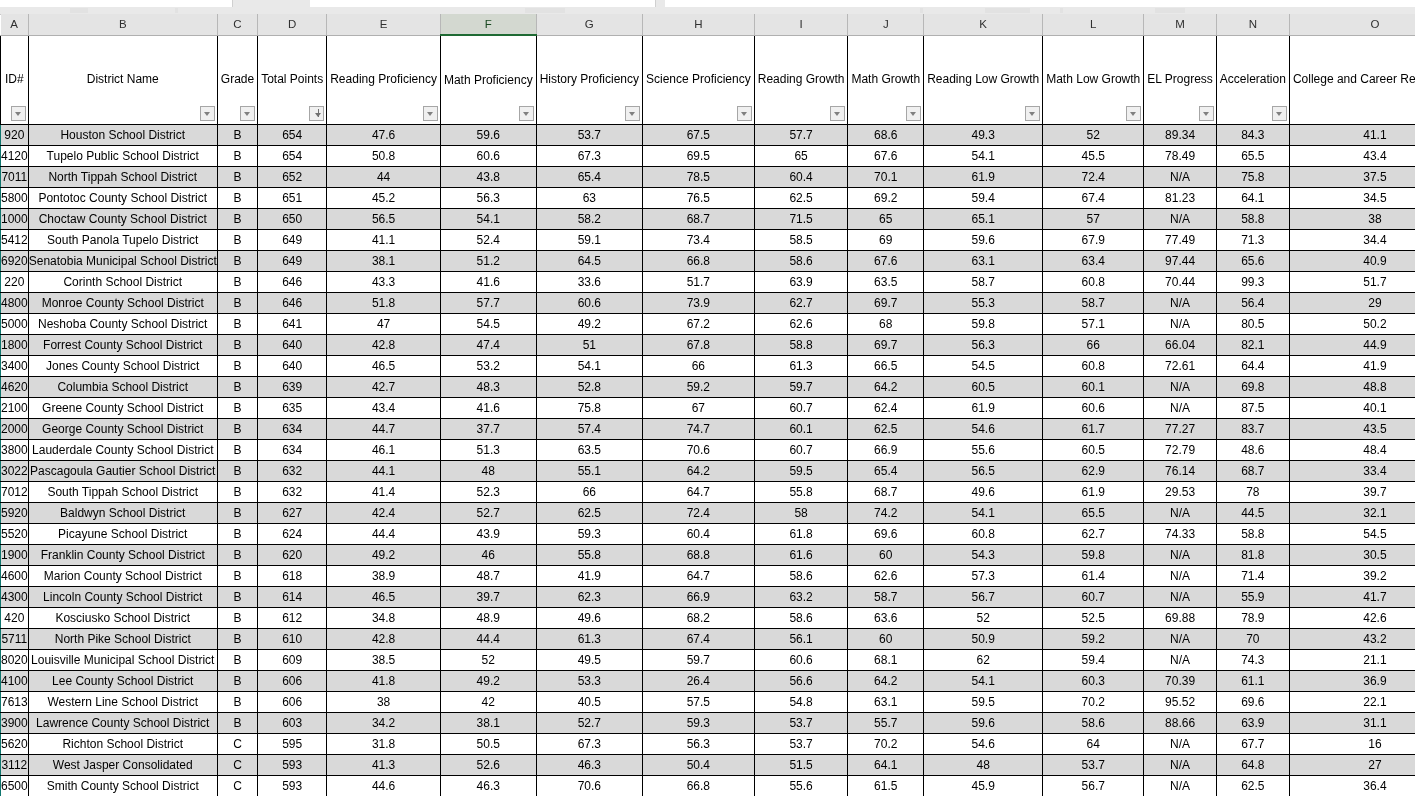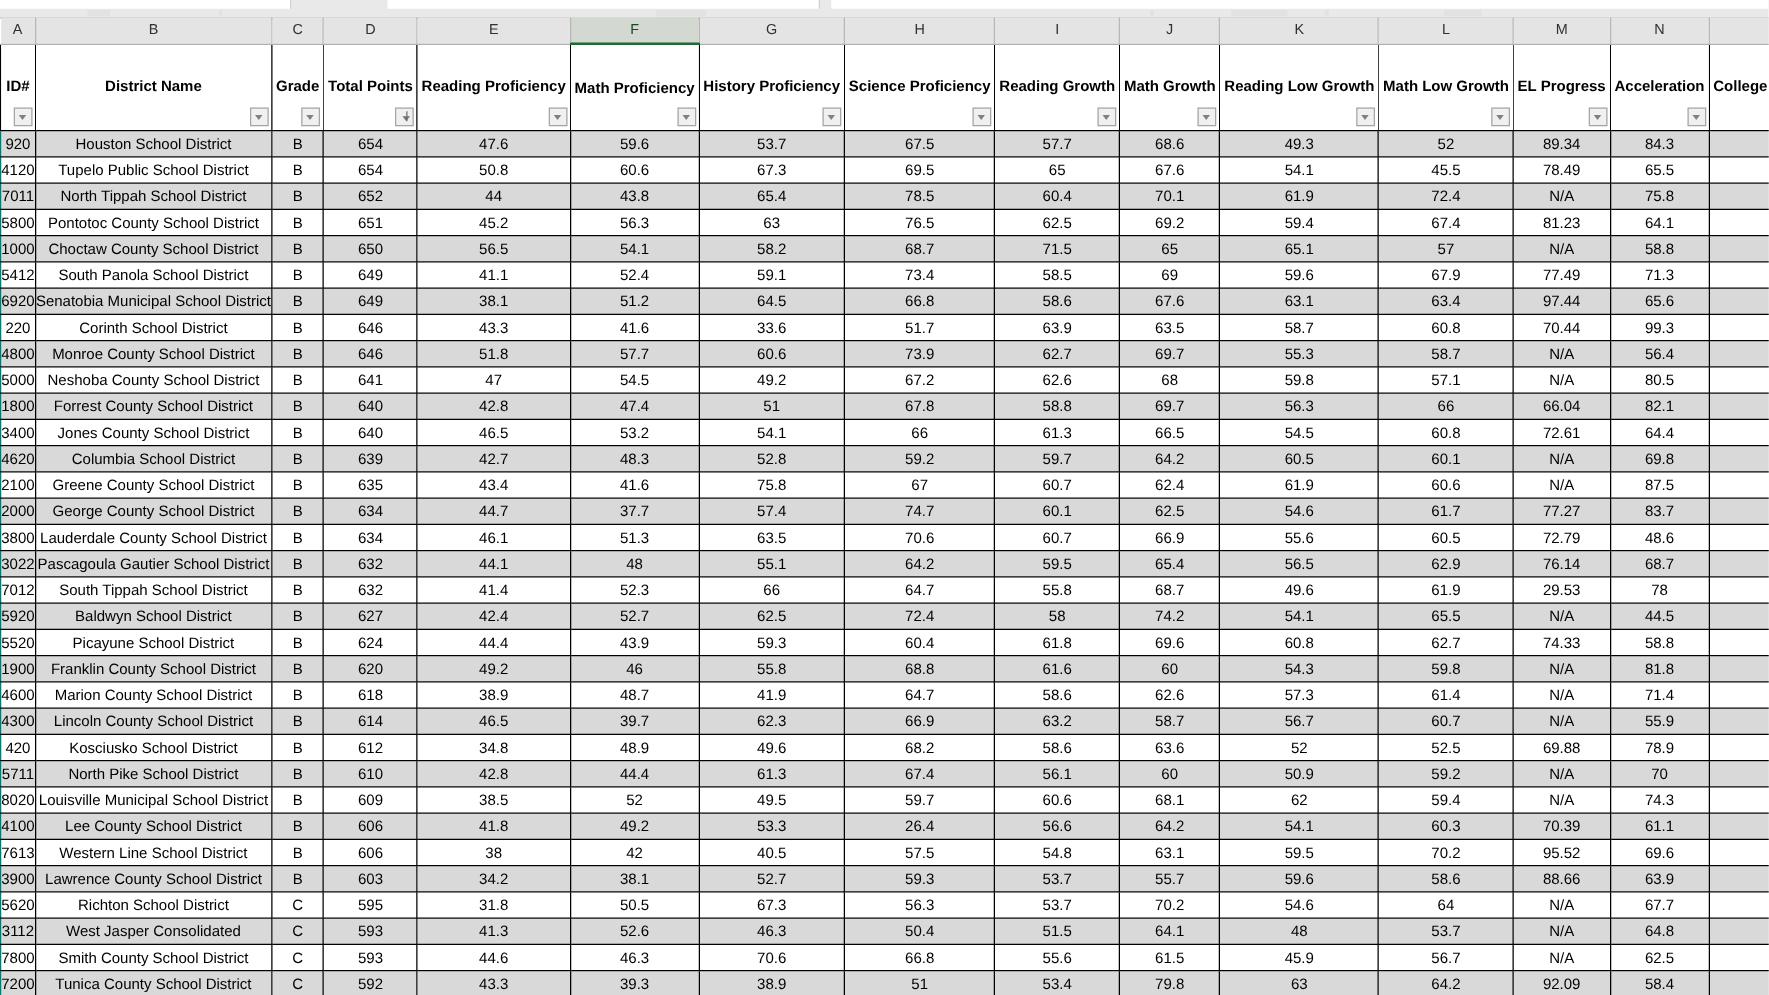--- a/index.html
+++ b/index.html
@@ -45,22 +45,22 @@
     background:#d3d8d0;color:#1a4a22;font-weight:400;
     border-bottom:2px solid #1f6a33;
   }
 
   
   tr.fieldhead td{
     height:60px;vertical-align:middle;text-align:center;
     background:#ffffff;
     border-right:1px solid #000000;
     border-bottom:1px solid #000000;
-    font-weight:bold;font-size:12px;line-height:15px;
-    position:relative;padding:4px 3px;
+    font-weight:normal;font-size:12px;line-height:15px;
+    position:relative;padding:14px 3px;
   }
   tr.fieldhead td:first-child{border-left:1px solid #000000;}
   .fh-txt{display:block;}
   
   .filter-btn{
     position:absolute;right:2px;bottom:3px;
     width:15px;height:15px;
     background:#f0f0f0;border:1px solid #a6a6a6;
     box-sizing:border-box;
   }
@@ -290,21 +290,21 @@
           <td>71.5</td>
           <td>65</td>
           <td>65.1</td>
           <td>57</td>
           <td>N/A</td>
           <td>58.8</td>
           <td>38</td>
         </tr>
         <tr class="datarow even">
           <td class="c-id">5412</td>
-          <td class="c-name">South Panola School District</td>
+          <td class="c-name">South Panola Tupelo District</td>
           <td>B</td>
           <td>649</td>
           <td>41.1</td>
           <td>52.4</td>
           <td>59.1</td>
           <td>73.4</td>
           <td>58.5</td>
           <td>69</td>
           <td>59.6</td>
           <td>67.9</td>
@@ -731,21 +731,21 @@
           <td>50.4</td>
           <td>51.5</td>
           <td>64.1</td>
           <td>48</td>
           <td>53.7</td>
           <td>N/A</td>
           <td>64.8</td>
           <td>27</td>
         </tr>
         <tr class="datarow even">
-          <td class="c-id">7800</td>
+          <td class="c-id">6500</td>
           <td class="c-name">Smith County School District</td>
           <td>C</td>
           <td>593</td>
           <td>44.6</td>
           <td>46.3</td>
           <td>70.6</td>
           <td>66.8</td>
           <td>55.6</td>
           <td>61.5</td>
           <td>45.9</td>

